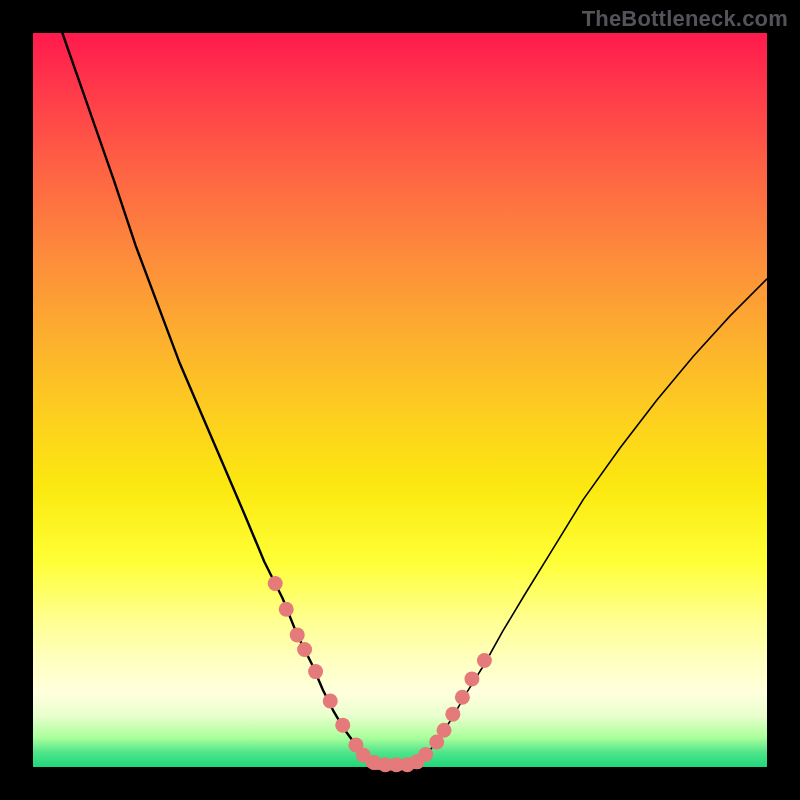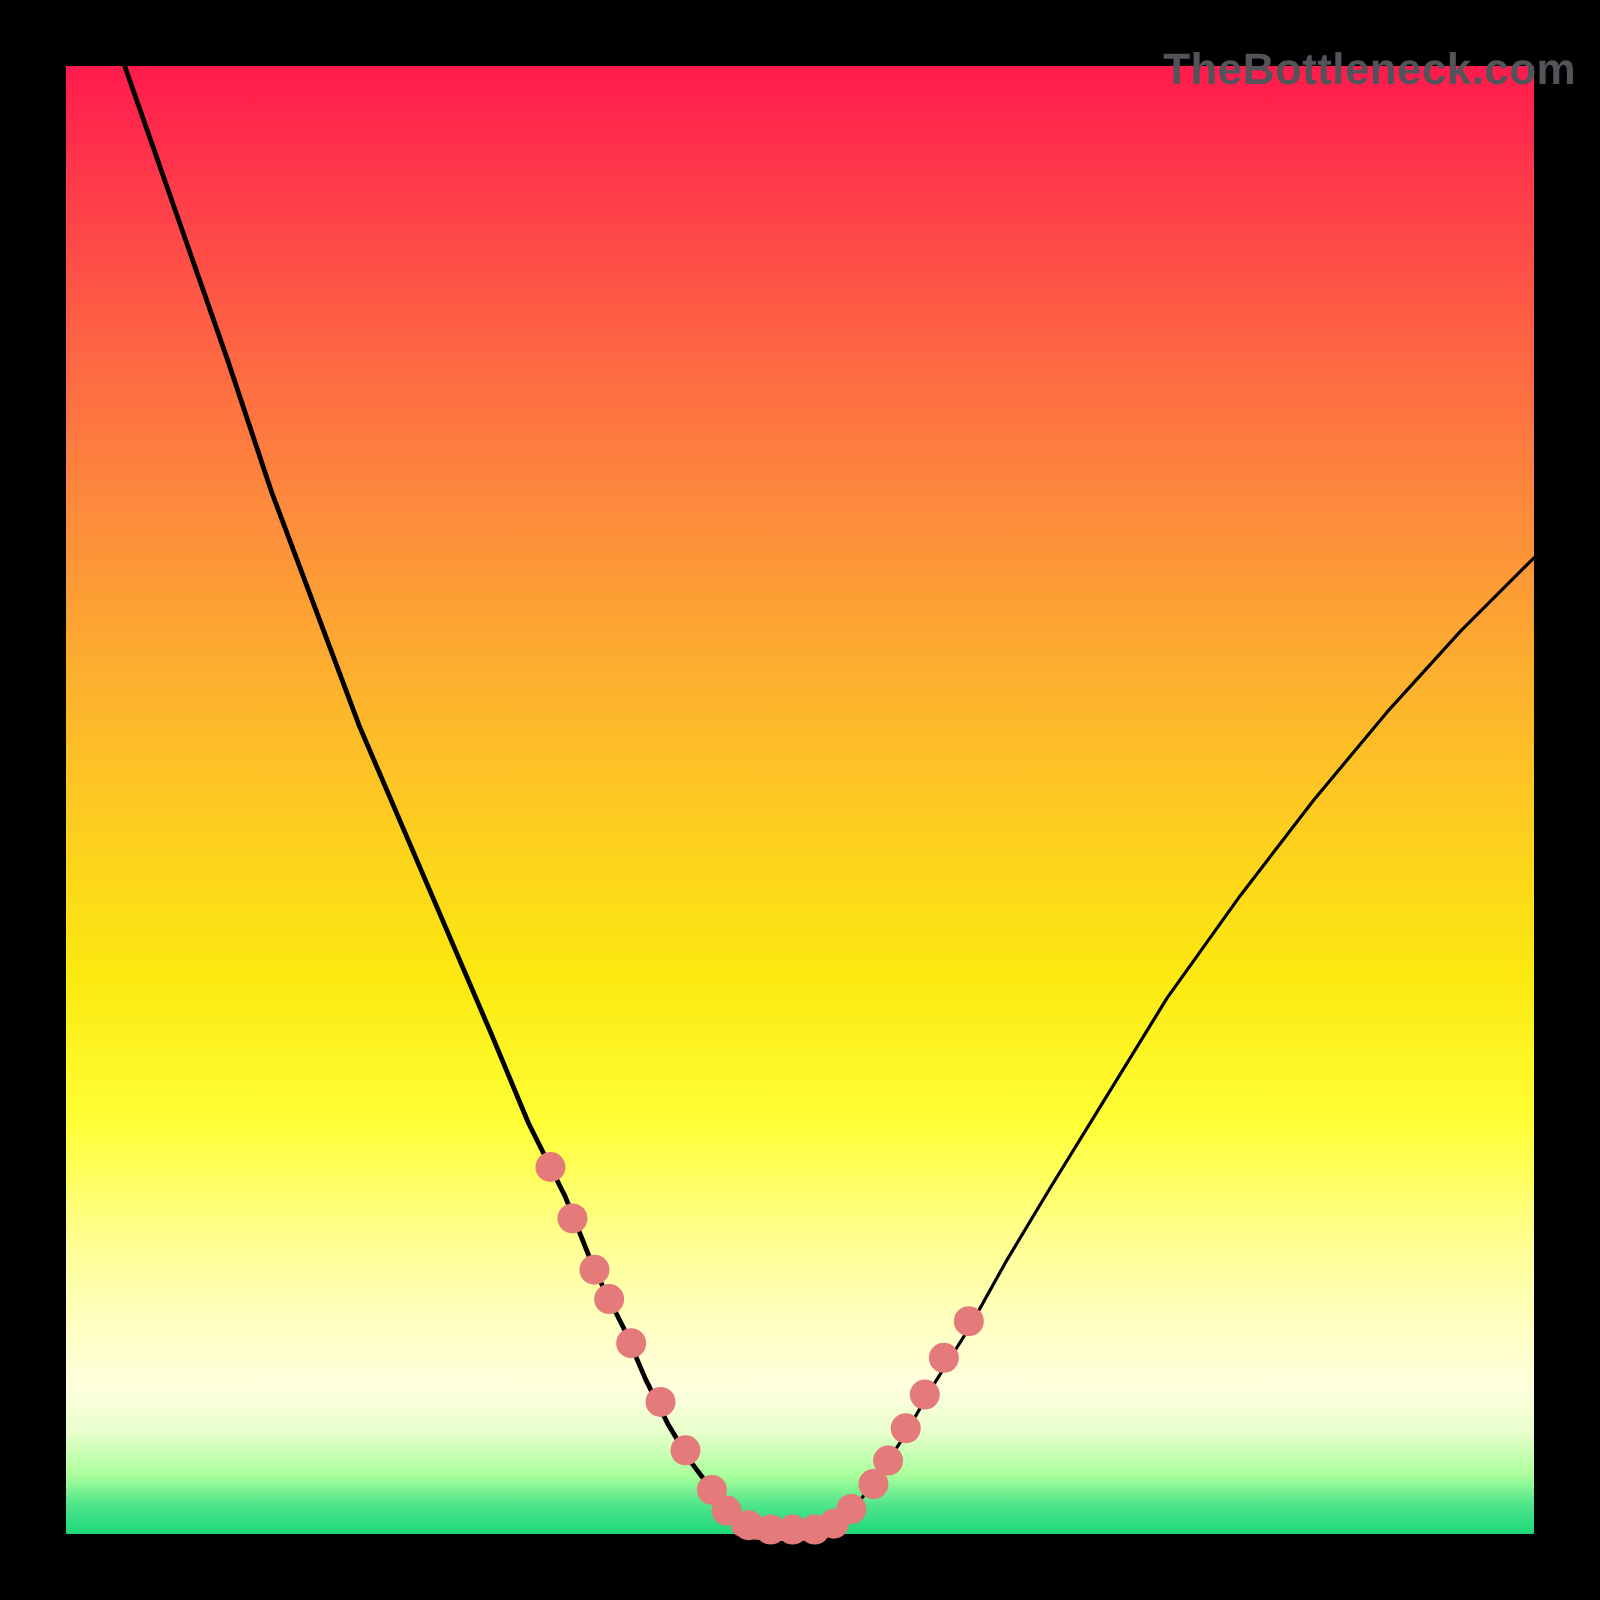--- a/index.html
+++ b/index.html
@@ -45,21 +45,20 @@
   .watermark {
     position: absolute;
     top: 6px;
     right: 12px;
     font-family: Arial, Helvetica, sans-serif;
     font-size: 22px;
     font-weight: 600;
     color: #53545a;
     letter-spacing: 0.2px;
     user-select: none;
-    margin-top: 16px;
   }
   svg.overlay {
     position: absolute;
     left: 33px;
     top: 33px;
     width: 734px;
     height: 734px;
     overflow: visible;
   }
 </style>

